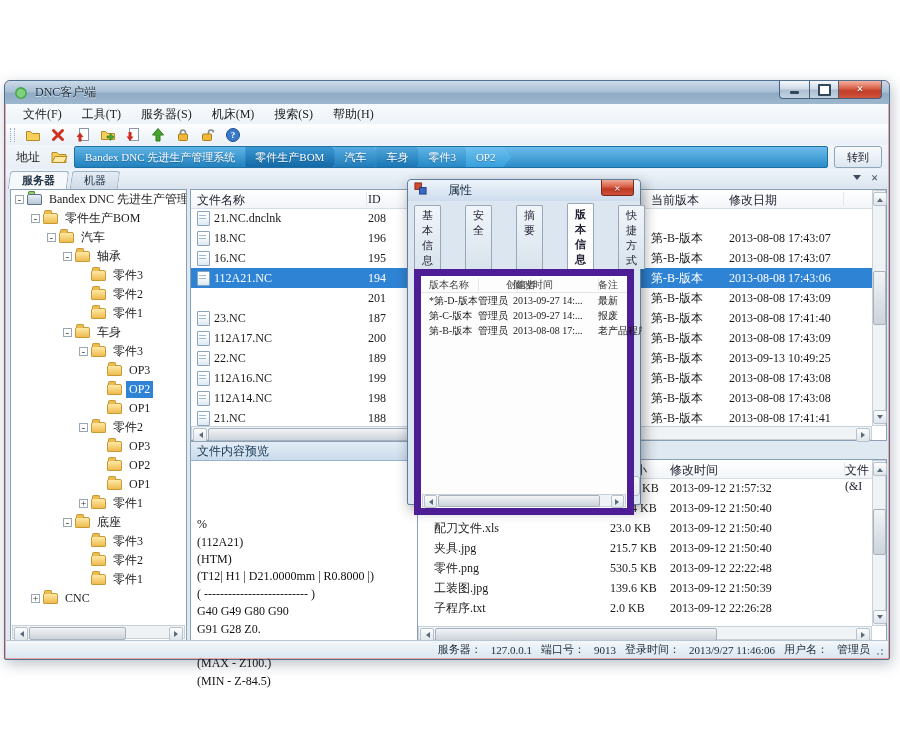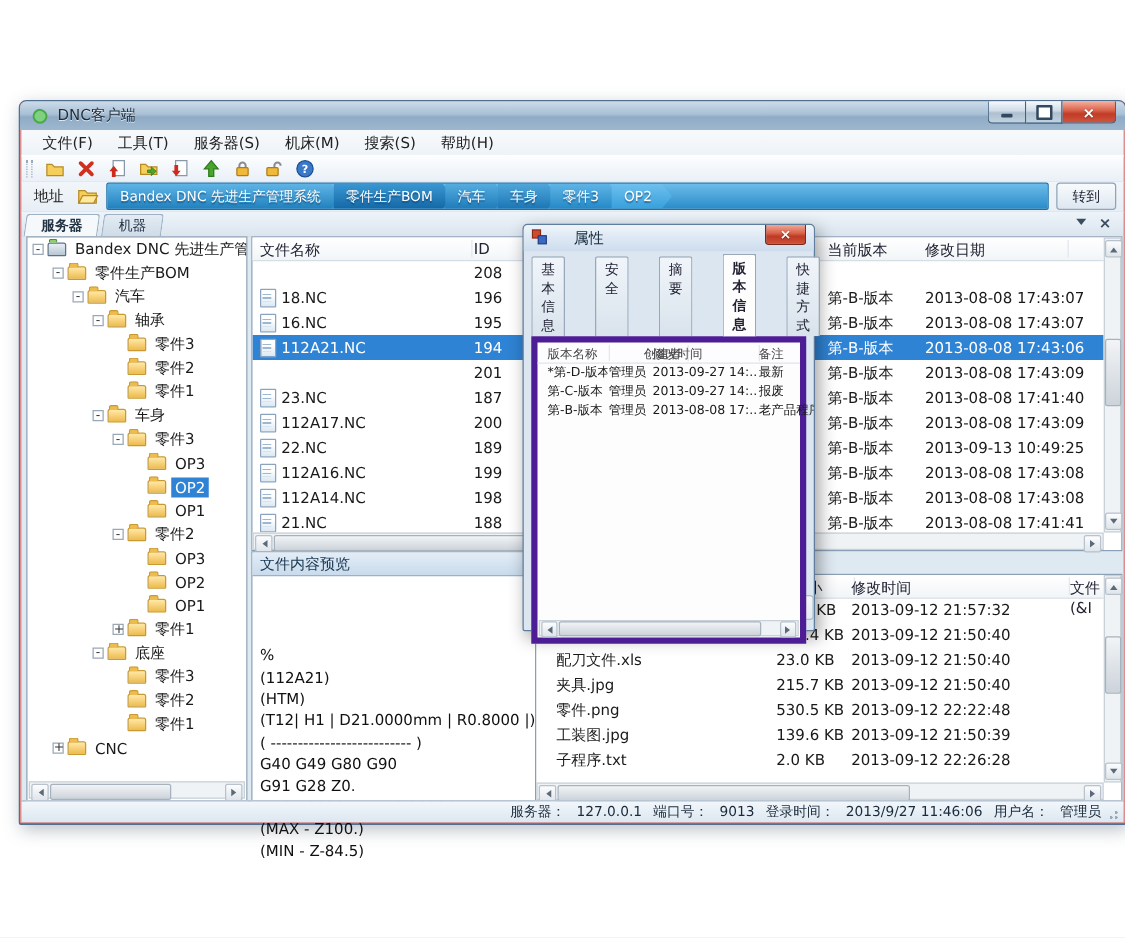--- a/index.html
+++ b/index.html
@@ -1,22 +1,22 @@
 <!DOCTYPE html>
 <html><head>
 <meta charset="utf-8">
 <style>
   html,body{margin:0;padding:0;}
   body{width:900px;height:750px;position:relative;background:#fff;
        font-family:"DejaVu Sans","Liberation Sans",sans-serif;font-size:12px;color:#1a1a1a;
        -webkit-font-smoothing:antialiased;overflow:hidden;}
   
-  #win{position:absolute;left:15px;top:80px;width:884px;height:578px;
-       background:#b91c1c;border:1px solid #51708f;border-radius:6px 6px 2px 2px;
-       box-shadow:0 0 0 1px rgba(255,255,255,.5) inset,2px 4px 14px rgba(60,80,100,.35);}
+  #win{position:absolute;left:4px;top:80px;width:884px;height:578px;
+       background:#ef4444;border:1px solid #51708f;border-radius:6px 6px 2px 2px;
+       box-shadow:0 0 0 1px rgba(255,255,255,.5) inset,2px 4px 14px rgba(60,80,100,.35);font-family:Liberation Serif, serif;}
   #titlebar{position:absolute;left:0;top:0;right:0;height:23px;
        background:linear-gradient(#ccdbe9,#a9c0d6 45%,#90abc5 55%,#9db7ce);
        border-radius:5px 5px 0 0;display:flex;align-items:center;gap:5px;padding:0 7px;}
   .title-text{font-size:12px;color:#1c2c3c;text-shadow:0 1px 0 rgba(255,255,255,.7);}
   #winbtns{position:absolute;top:0;right:7px;display:flex;}
   .wb{height:17px;border:1px solid #44617e;border-top:none;display:flex;align-items:center;justify-content:center;
       background:linear-gradient(#f5f9fc,#cfdbe7 45%,#aebfd0 55%,#c2d2e0);}
   .wb-min{width:29px;border-radius:0 0 0 4px;}
   .wb-max{width:28px;border-left:none;}
   .wb-close{width:42px;border-left:none;border-radius:0 0 4px 0;
@@ -132,21 +132,21 @@
   #dlg-title{height:21px;display:flex;align-items:center;gap:21px;padding:0 6px;
       background:linear-gradient(#eef4fa,#cddced);border-radius:4px 4px 0 0;font-size:12px;color:#15293d;}
   #dlg-close{position:absolute;top:0;right:6px;width:31px;height:15px;border:1px solid #7a2a1a;border-top:none;
       border-radius:0 0 3px 3px;background:linear-gradient(#f0a896,#d85f46 45%,#bd3a24 60%,#cf5038);
       color:#fff;font-size:11px;font-weight:bold;display:flex;align-items:center;justify-content:center;
       text-shadow:0 1px 1px rgba(0,0,0,.45);}
   #dlg-tabs{display:flex;padding:4px 6px 0;gap:23px;}
   .dtab{font-size:11px;padding:2px 7px 1px;border:1px solid #98a8b8;border-bottom:none;margin-right:1px;
       border-radius:2px 2px 0 0;background:linear-gradient(#f0f5fa,#d9e3ec);color:#223;}
   .dtab.on{background:#fdfdfd;position:relative;z-index:2;padding-top:3px;margin-top:-2px;font-weight:bold;}
-  #dlg-page{position:relative;margin:0 6px;height:246px;background:#fdfdfd;border:5px solid #4c1d95;
+  #dlg-page{position:relative;margin:0 6px;height:246px;background:#fdfdfd;border:7px solid #4c1d95;
       box-sizing:border-box;z-index:1;}
   .vh{position:absolute;top:2px;font-size:10px;color:#444;height:13px;border-right:1px solid #e4e8ec;padding-right:3px;}
   .vh-line{position:absolute;left:0;right:0;top:16px;border-top:1px solid #e0e5ea;}
   .vrow{position:absolute;left:0;right:0;height:15px;font-size:10px;line-height:15px;white-space:nowrap;}
   .vc{position:absolute;top:0;overflow:hidden;}
   .v-name{left:8px;width:48px;} .v-creator{left:57px;width:34px;} .v-time{left:92px;width:84px;} .v-note{left:177px;width:44px;}
   .hv-name{left:8px;width:46px;} .hv-creator{left:57px;width:32px;padding-left:28px;} .hv-time{left:92px;width:82px;} .hv-note{left:177px;width:40px;border-right:none;}
   #dlg-btns{position:absolute;left:0;right:0;bottom:8px;display:flex;justify-content:flex-end;gap:11px;}
   .dbtn{width:52px;height:20px;border:1px solid #7a93aa;border-radius:3px;font-size:11px;color:#1a2a3a;
       background:linear-gradient(#f7fafc,#dbe5ee);display:flex;align-items:center;justify-content:center;letter-spacing:4px;padding-left:4px;box-sizing:border-box;}
@@ -430,20 +430,24 @@
     <div id="flist" class="panel">
       <div class="lhead">
         <span class="hcell h-name">文件名称</span>
         <span class="hcell h-id">ID</span>
         <span class="hcell h-ver">当前版本</span>
         <span class="hcell h-date">修改日期</span>
       </div>
       <div class="rows">
 
           <div class="frow">
+            <span class="fc f-name">
+              <span class="pg"></span>
+              <span>21.NC.dnclnk</span>
+            </span>
             <span class="fc f-id">208</span>
             <span class="fc f-ver"></span>
             <span class="fc f-date"></span>
           </div>
 
           <div class="frow">
             <span class="fc f-name">
               <span class="pg"></span>
               <span>18.NC</span>
             </span>

